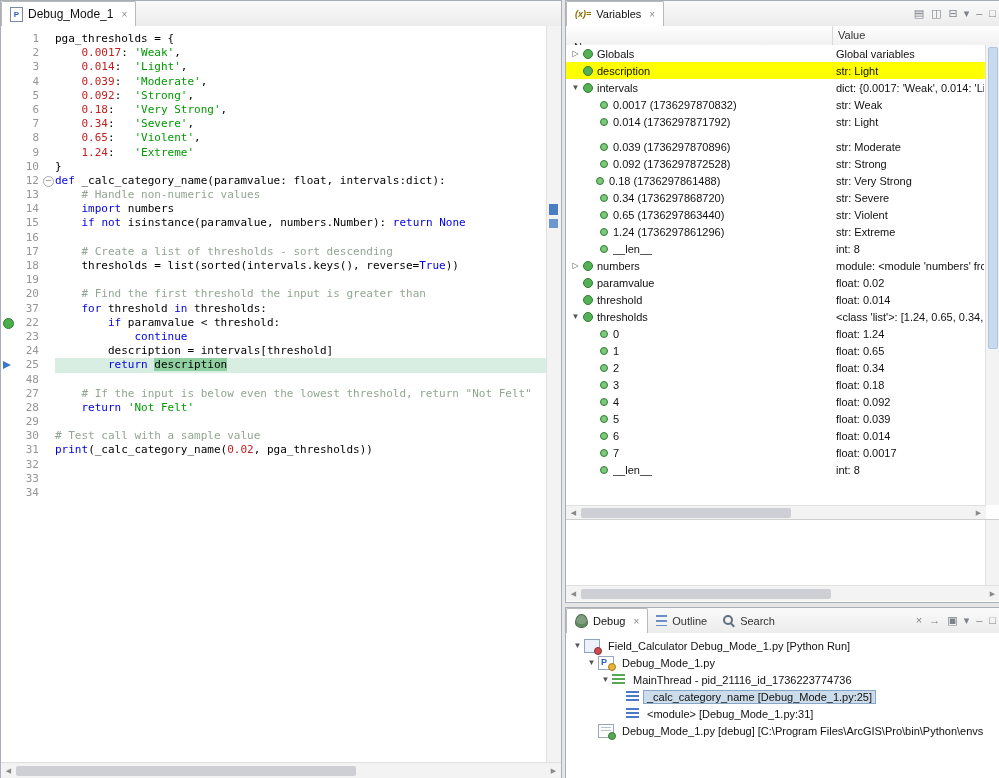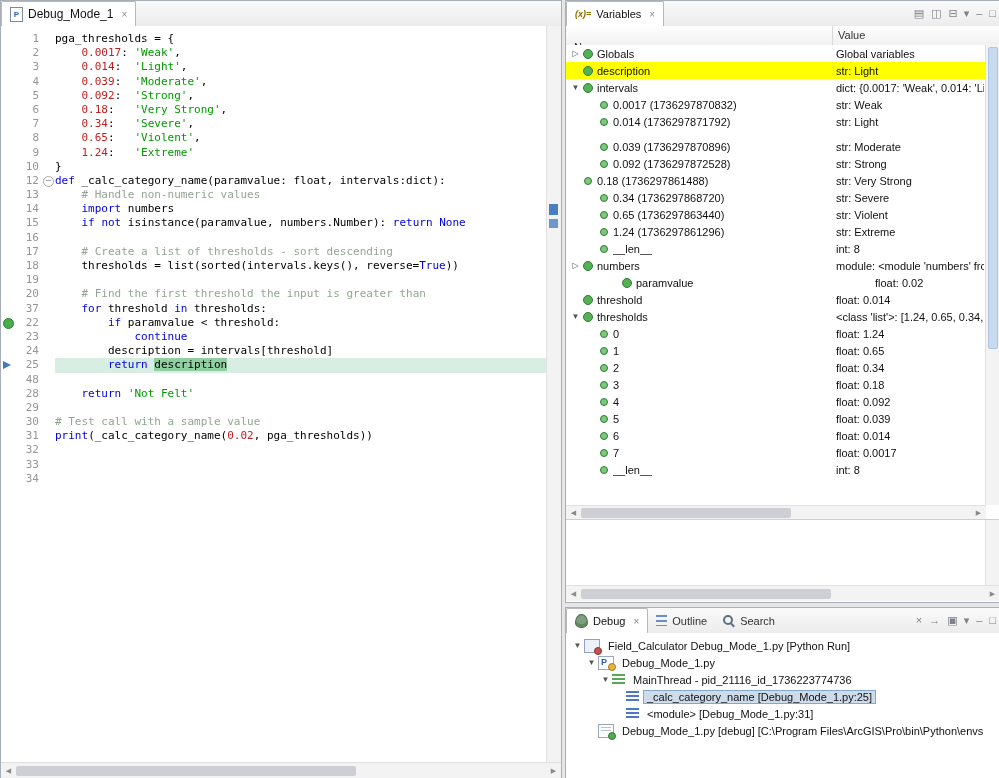--- a/index.html
+++ b/index.html
@@ -270,20 +270,26 @@
             <span class="col-code"><span class="tok-p">        </span><span class="tok-k">return</span><span class="tok-p"> </span><span class="tok-hl">description</span></span>
           </div>
           <div class="ed-row">
             <span class="col-bp"></span>
             <span class="col-num">48</span>
             <span class="col-fold"></span>
             <span class="col-code"></span>
           </div>
           <div class="ed-row">
             <span class="col-bp"></span>
+            <span class="col-num">27</span>
+            <span class="col-fold"></span>
+            <span class="col-code"><span class="tok-p">    </span><span class="tok-c"># If the input is below even the lowest threshold, return "Not Felt"</span></span>
+          </div>
+          <div class="ed-row">
+            <span class="col-bp"></span>
             <span class="col-num">28</span>
             <span class="col-fold"></span>
             <span class="col-code"><span class="tok-p">    </span><span class="tok-k">return</span><span class="tok-p"> </span><span class="tok-s">'Not Felt'</span></span>
           </div>
           <div class="ed-row">
             <span class="col-bp"></span>
             <span class="col-num">29</span>
             <span class="col-fold"></span>
             <span class="col-code"></span>
           </div>
@@ -391,21 +397,21 @@
           <span class="tr-dot hollow"></span>
           <span class="tr-name">0.039 (1736297870896)</span>
           <span class="tr-val">str: Moderate</span>
         </div>
         <div class="tr-row" style="padding-left: 20px;">
           <span class="tr-expand"></span>
           <span class="tr-dot hollow"></span>
           <span class="tr-name">0.092 (1736297872528)</span>
           <span class="tr-val">str: Strong</span>
         </div>
-        <div class="tr-row" style="padding-left: 4px;">
+        <div class="tr-row" style="padding-left: 16px;">
           <span class="tr-expand"></span>
           <span class="tr-dot hollow"></span>
           <span class="tr-name">0.18 (1736297861488)</span>
           <span class="tr-val">str: Very Strong</span>
         </div>
         <div class="tr-row" style="padding-left: 20px;">
           <span class="tr-expand"></span>
           <span class="tr-dot hollow"></span>
           <span class="tr-name">0.34 (1736297868720)</span>
           <span class="tr-val">str: Severe</span>
@@ -427,21 +433,21 @@
           <span class="tr-dot hollow"></span>
           <span class="tr-name">__len__</span>
           <span class="tr-val">int: 8</span>
         </div>
         <div class="tr-row" style="padding-left: 4px;">
           <span class="tr-expand">▷</span>
           <span class="tr-dot"></span>
           <span class="tr-name">numbers</span>
           <span class="tr-val">module: &lt;module 'numbers' from 'C:\\\\Pro</span>
         </div>
-        <div class="tr-row" style="padding-left: 4px; margin-left: 39px;">
+        <div class="tr-row" style="padding-left: 4px;">
           <span class="tr-expand"></span>
           <span class="tr-dot"></span>
           <span class="tr-name">paramvalue</span>
           <span class="tr-val">float: 0.02</span>
         </div>
         <div class="tr-row" style="padding-left: 4px;">
           <span class="tr-expand"></span>
           <span class="tr-dot"></span>
           <span class="tr-name">threshold</span>
           <span class="tr-val">float: 0.014</span>

